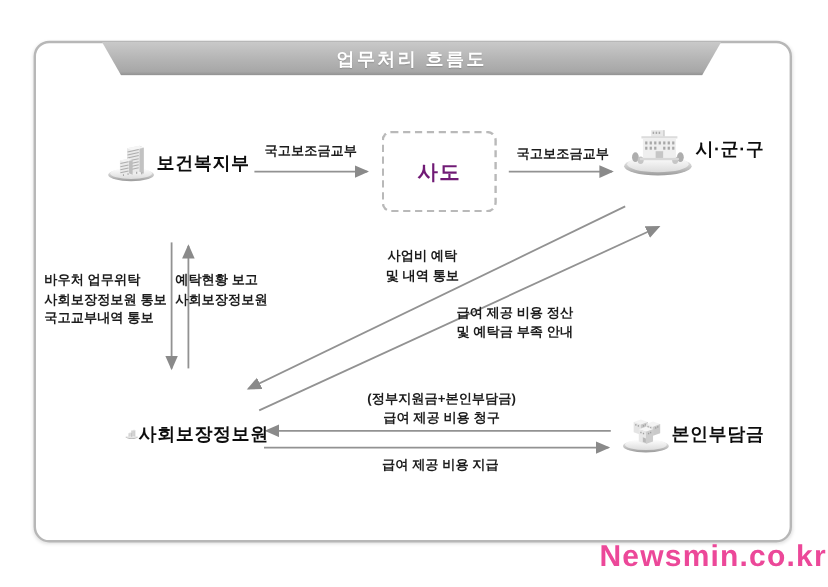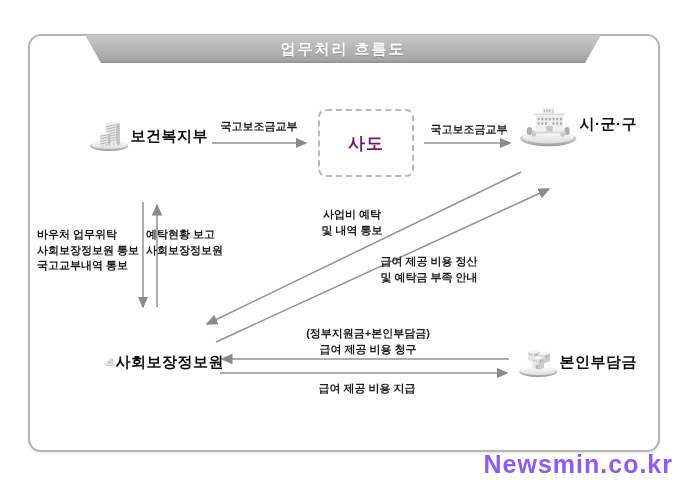--- a/index.html
+++ b/index.html
@@ -38,22 +38,22 @@
   }
   .dashed-box .nlabel{font-size:17px;font-weight:bold;color:#701a75;letter-spacing:1px;}
   .flabel{
     position:absolute;z-index:4;font-size:11px;font-weight:600;color:#1c1c1c;
     line-height:15.5px;white-space:nowrap;
   }
   .flabel.center{transform:translateX(-50%);text-align:center;}
   .flabel.right{}
   .flabel span{display:block;}
   .watermark{
-    position:absolute;right:17px;top:450px;z-index:1;
-    font-size:25px;font-weight:bold;letter-spacing:1px;color:#8b5cf6;
+    position:absolute;right:1px;top:450px;z-index:1;
+    font-size:25px;font-weight:bold;letter-spacing:1px;color:#ec4899;
   }
 </style>
 </head>
 <body>
 
 <div id="canvas">
 
   <div class="frame"></div>
 
   <div class="banner">

